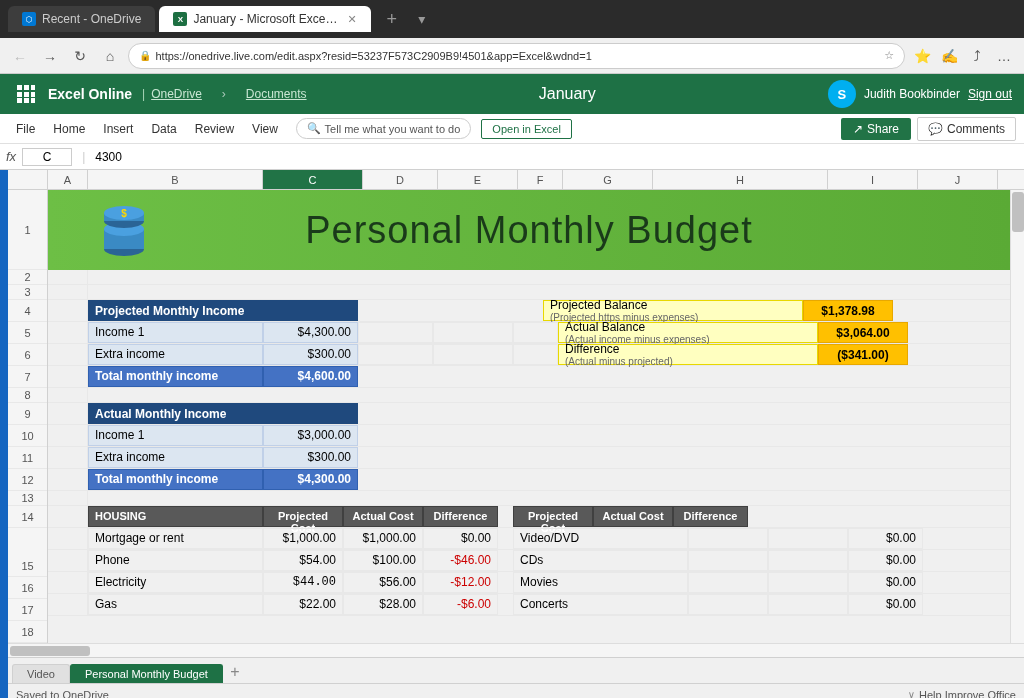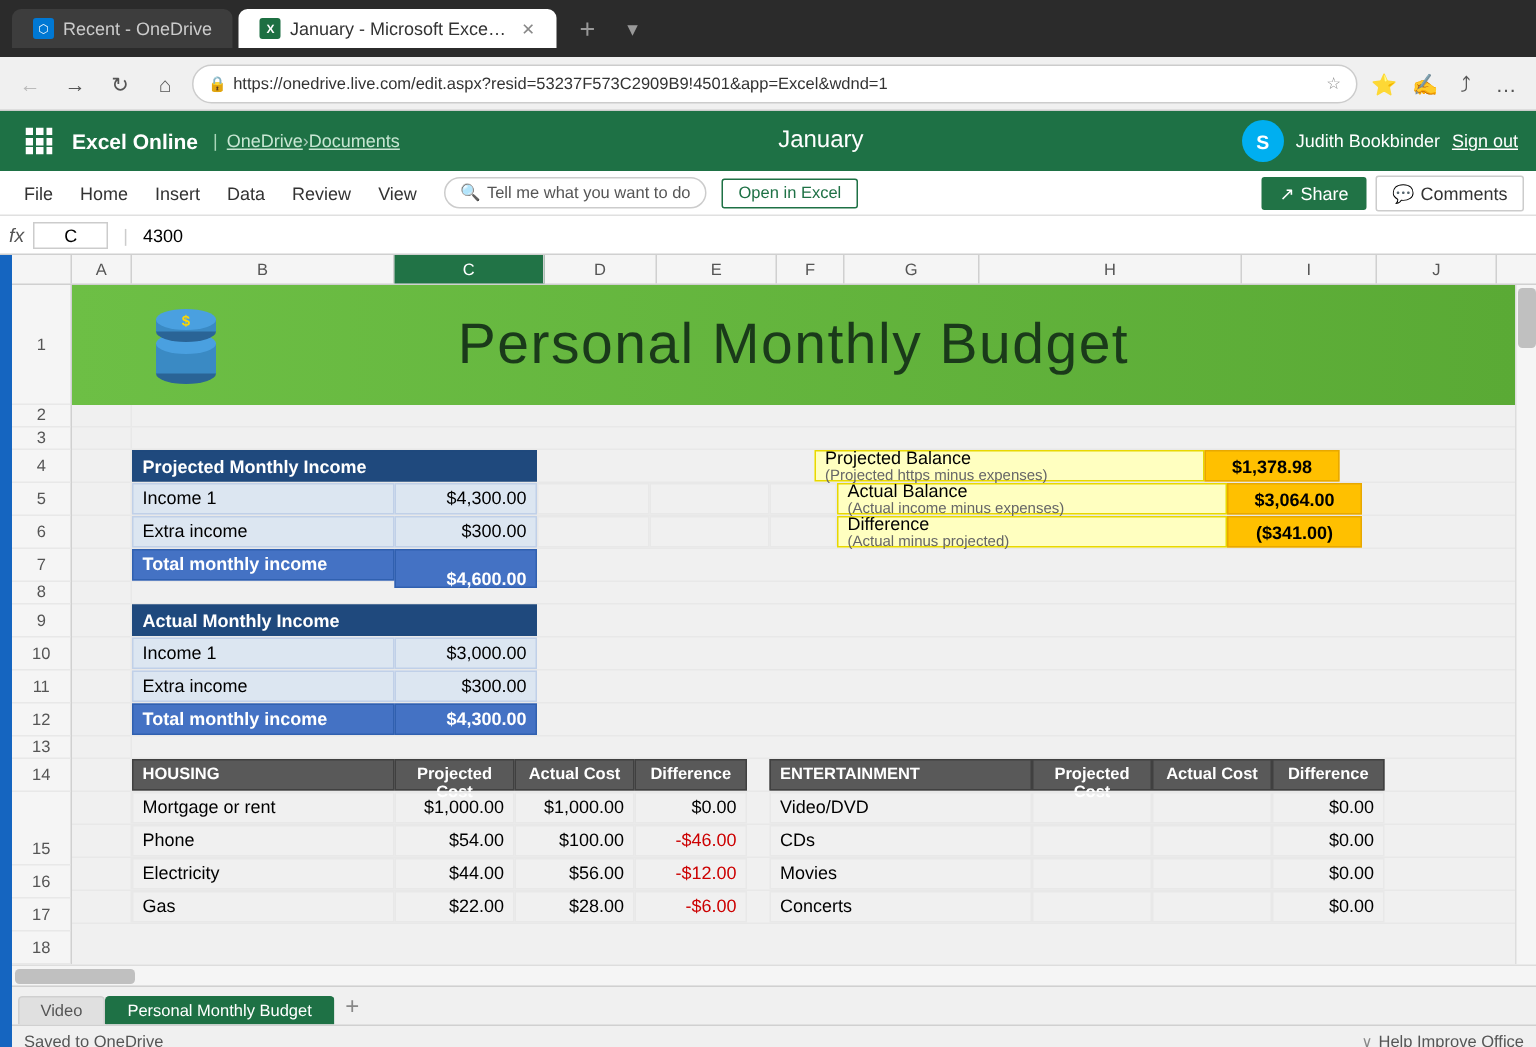--- a/index.html
+++ b/index.html
@@ -17,21 +17,21 @@
     .nav-btn.disabled { color: #bbb; cursor: default; }
     .address-bar { flex: 1; background: white; border: 1px solid #ccc; border-radius: 16px; height: 26px; display: flex; align-items: center; padding: 0 10px; font-size: 11px; color: #333; gap: 4px; }
     .address-bar .lock { color: #888; font-size: 10px; }
     .nav-right-btns { display: flex; gap: 3px; }
 
     
     .excel-appbar { background: #1e7145; height: 40px; display: flex; align-items: center; padding: 0 12px; color: white; }
     .excel-grid-icon { width: 28px; height: 28px; display: flex; align-items: center; justify-content: center; margin-right: 8px; cursor: pointer; }
     .excel-grid-icon svg { width: 18px; height: 18px; }
     .excel-logo { font-size: 14px; font-weight: 600; color: white; margin-right: 4px; }
-    .breadcrumb { display: flex; align-items: center; color: #c8e6d3; font-size: 12px; gap: 0; }
+    .breadcrumb { display: flex; align-items: center; color: #c8e6d3; font-size: 12px; gap: 20px; }
     .breadcrumb .sep { color: #a8c8b8; }
     .file-title { flex: 1; text-align: center; color: white; font-size: 16px; font-weight: 500; }
     .skype-icon { width: 28px; height: 28px; background: #00aff0; border-radius: 50%; display: flex; align-items: center; justify-content: center; color: white; font-size: 13px; font-weight: bold; margin-right: 8px; }
     .user-info { display: flex; align-items: center; gap: 8px; color: white; font-size: 12px; }
     .signout-btn { color: white; text-decoration: underline; cursor: pointer; font-size: 12px; }
 
     
     .menu-bar { background: white; height: 30px; display: flex; align-items: center; padding: 0 8px; border-bottom: 1px solid #e0e0e0; gap: 2px; }
     .menu-item { padding: 4px 8px; font-size: 12px; cursor: pointer; border-radius: 2px; color: #333; }
     .menu-tell { flex: 0 0 auto; margin-left: 8px; padding: 3px 10px; border: 1px solid #ccc; border-radius: 12px; font-size: 11px; color: #555; cursor: pointer; display: flex; align-items: center; gap: 4px; }
@@ -281,21 +281,21 @@
           <div style="width:90px;background:#ffc000;display:flex;align-items:center;justify-content:center;font-weight:bold;font-size:12px;border:1px solid #e8a800;">
             <span>($341.00)</span>
           </div>
         </div>
 
         <div style="display:flex;height:22px;border-bottom:1px solid #e8e8e8;">
           <div style="width:40px;border-right:1px solid #e8e8e8;"></div>
           <div style="width:175px;background:#4472c4;color:white;font-weight:bold;padding:2px 6px;font-size:12px;border:1px solid #3060b0;">
             <span>Total monthly income</span>
           </div>
-          <div style="width:95px;background:#4472c4;color:white;font-weight:bold;text-align:right;padding:12px 6px;font-size:12px;border:1px solid #3060b0;">
+          <div style="width:95px;background:#4472c4;color:white;font-weight:bold;text-align:right;padding:2px 6px;font-size:12px;border:1px solid #3060b0;">
             <span>$4,600.00</span>
           </div>
           <div style="width:455px;"></div>
         </div>
 
         <div style="display:flex;height:15px;border-bottom:1px solid #e8e8e8;">
           <div style="width:40px;border-right:1px solid #e8e8e8;"></div>
           <div style="width:715px;"></div>
         </div>
 
@@ -355,23 +355,20 @@
             <span>Projected Cost</span>
           </div>
           <div style="width:80px;background:#595959;color:white;font-weight:bold;font-size:11px;padding:3px 4px;text-align:center;border:1px solid #404040;">
             <span>Actual Cost</span>
           </div>
           <div style="width:75px;background:#595959;color:white;font-weight:bold;font-size:11px;padding:3px 4px;text-align:center;border:1px solid #404040;">
             <span>Difference</span>
           </div>
           <div style="width:15px;"></div>
 
-          <div style="width:175px;background:#595959;color:white;font-weight:bold;font-size:11px;padding:3px 6px;border:1px solid #404040;">
-            <span>ENTERTAINMENT</span>
-          </div>
           <div style="width:80px;background:#595959;color:white;font-weight:bold;font-size:11px;padding:3px 4px;text-align:center;border:1px solid #404040;">
             <span>Projected Cost</span>
           </div>
           <div style="width:80px;background:#595959;color:white;font-weight:bold;font-size:11px;padding:3px 4px;text-align:center;border:1px solid #404040;">
             <span>Actual Cost</span>
           </div>
           <div style="width:75px;background:#595959;color:white;font-weight:bold;font-size:11px;padding:3px 4px;text-align:center;border:1px solid #404040;">
             <span>Difference</span>
           </div>
         </div>
@@ -398,21 +395,21 @@
           <div style="width:15px;"></div>
           <div style="width:175px;padding:2px 6px;font-size:12px;border:1px solid #e8e8e8;"><span>CDs</span></div>
           <div style="width:80px;text-align:right;padding:2px 6px;font-size:12px;border:1px solid #e8e8e8;"><span></span></div>
           <div style="width:80px;text-align:right;padding:2px 6px;font-size:12px;border:1px solid #e8e8e8;"><span></span></div>
           <div style="width:75px;text-align:right;padding:2px 6px;font-size:12px;border:1px solid #e8e8e8;"><span>$0.00</span></div>
         </div>
 
         <div style="display:flex;height:22px;border-bottom:1px solid #e8e8e8;">
           <div style="width:40px;border-right:1px solid #e8e8e8;"></div>
           <div style="width:175px;padding:2px 6px;font-size:12px;border:1px solid #e8e8e8;"><span>Electricity</span></div>
-          <div style="width:80px;text-align:right;padding:2px 6px;font-size:12px;border:1px solid #e8e8e8;"><span>$44.00</span></div>
+          <div style="width:80px;text-align:right;padding:2px 6px;font-size:12px;border:1px solid #e8e8e8;font-family:Liberation Mono, monospace;"><span>$44.00</span></div>
           <div style="width:80px;text-align:right;padding:2px 6px;font-size:12px;border:1px solid #e8e8e8;"><span>$56.00</span></div>
           <div style="width:75px;text-align:right;padding:2px 6px;font-size:12px;border:1px solid #e8e8e8;color:#c00;"><span>-$12.00</span></div>
           <div style="width:15px;"></div>
           <div style="width:175px;padding:2px 6px;font-size:12px;border:1px solid #e8e8e8;"><span>Movies</span></div>
           <div style="width:80px;text-align:right;padding:2px 6px;font-size:12px;border:1px solid #e8e8e8;"><span></span></div>
           <div style="width:80px;text-align:right;padding:2px 6px;font-size:12px;border:1px solid #e8e8e8;"><span></span></div>
           <div style="width:75px;text-align:right;padding:2px 6px;font-size:12px;border:1px solid #e8e8e8;"><span>$0.00</span></div>
         </div>
 
         <div style="display:flex;height:22px;border-bottom:1px solid #e8e8e8;">

